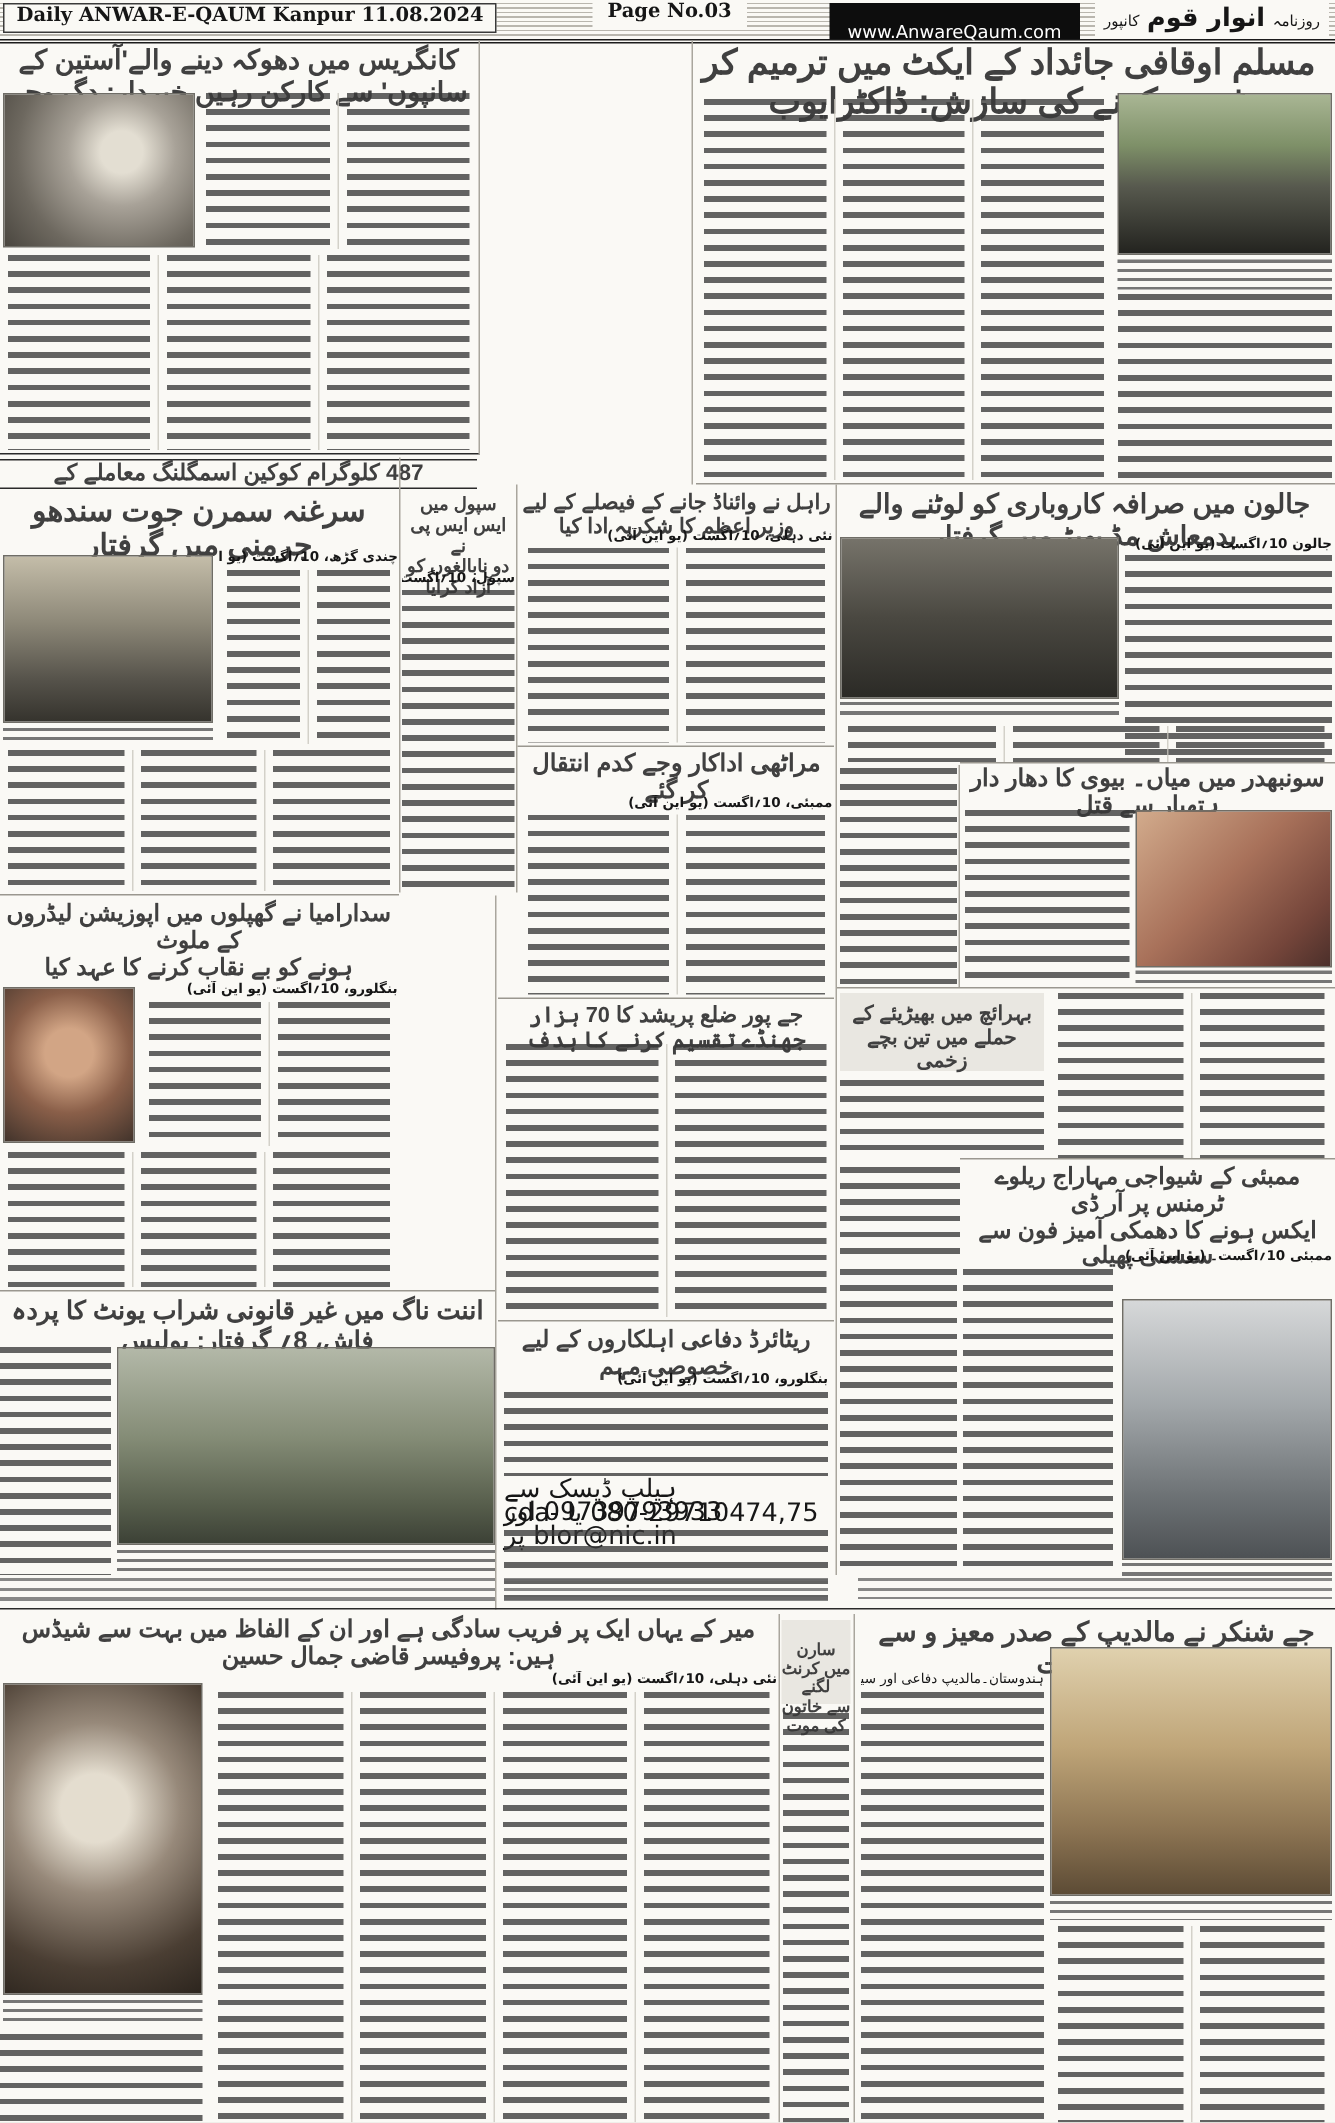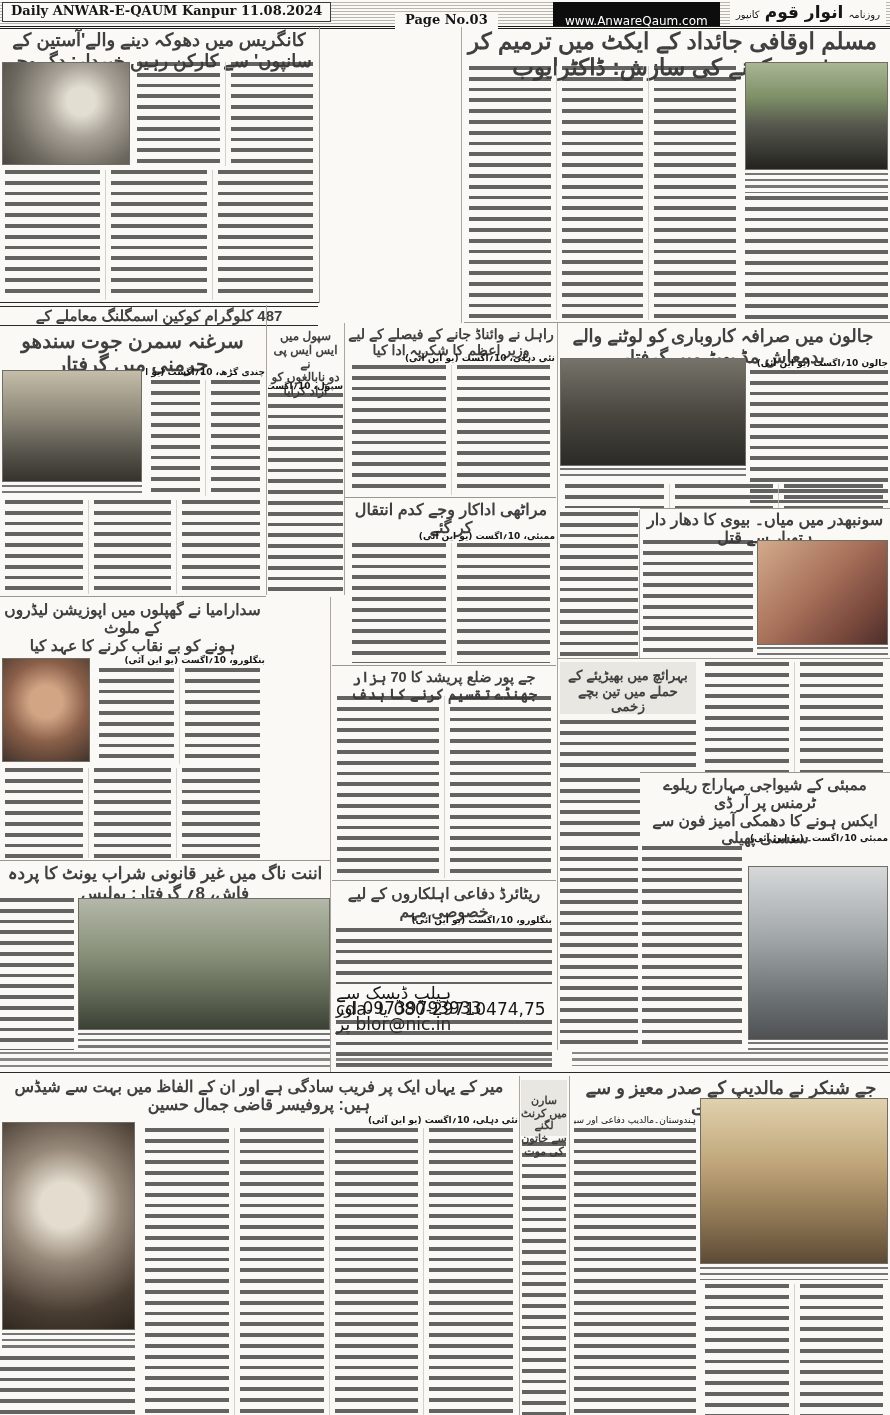--- a/index.html
+++ b/index.html
@@ -7,21 +7,21 @@
         font-family:"DejaVu Sans","Liberation Sans",sans-serif;color:#161616;}
   .abs{position:absolute;box-sizing:border-box;}
 
   
   .hdr{position:absolute;left:0;top:0;width:890px;height:26px;
        background:repeating-linear-gradient(to bottom,#faf9f5 0 2px,#b9b6ae 2px 3px);
        border-bottom:3px double #1c1c1c;}
   .hdr .mask{background:#faf9f5;}
   .h-brand{left:2px;top:2px;height:20px;line-height:20px;padding:0 8px;border:1px solid #3a3a3a;
            font:bold 13px "DejaVu Serif","Liberation Serif",serif;background:#faf9f5;}
-  .h-page{left:395px;top:12px;height:20px;line-height:20px;padding:0 10px;
+  .h-page{left:395px;top:0;height:20px;line-height:20px;padding:0 10px;
           font:bold 13px "DejaVu Serif","Liberation Serif",serif;background:#faf9f5;text-align:center;}
   .h-web{left:553px;top:2px;height:20px;line-height:20px;padding:12px 12px;background:#0d0d0d;color:#fff;
          font:12px "DejaVu Sans","Liberation Sans",sans-serif;}
   .h-mast{right:4px;top:0;height:24px;line-height:24px;padding:0 6px;background:#faf9f5;direction:rtl;white-space:nowrap;}
   .h-mast .small{font-size:10px;} .h-mast .big{font-size:17px;font-weight:bold;}
 
   
   .hl{font-family:Liberation Sans, sans-serif;font-weight:bold;direction:rtl;
       text-align:center;line-height:1.15;color:#404040;}
   .boxhl{background:#e9e7e1;}

